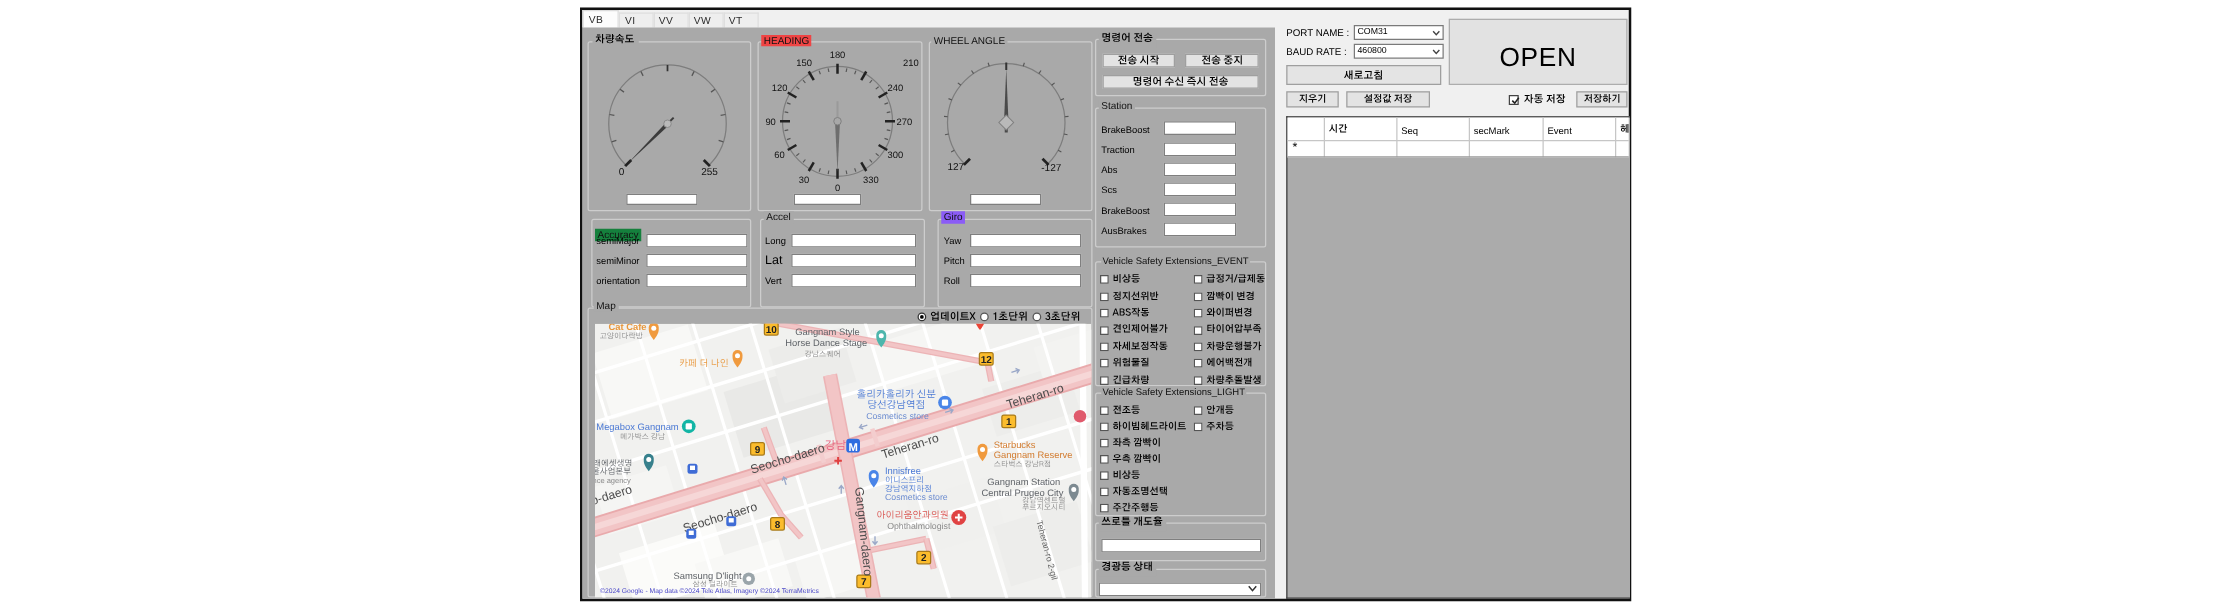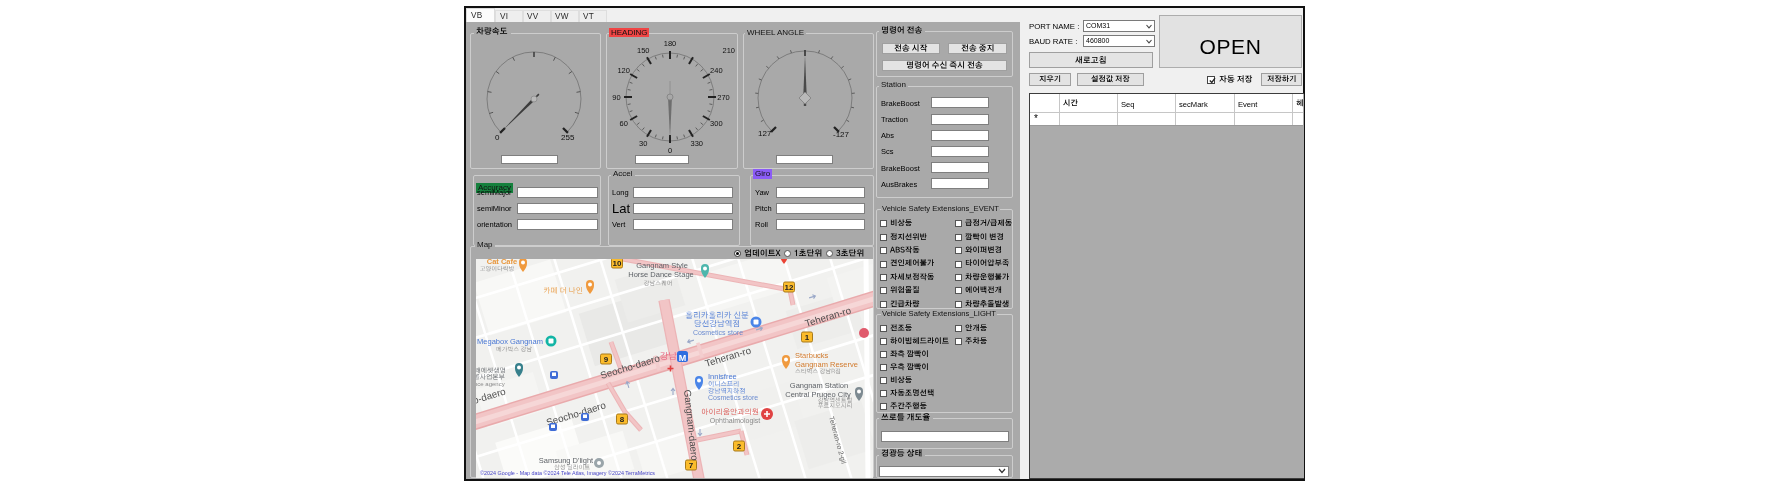--- a/index.html
+++ b/index.html
@@ -313,21 +313,21 @@
     <div style="position:absolute;left:750px;top:175px;width:124px;height:71px;border:1px solid #cdcdcd;border-radius:2px;"></div>
     <div style="position:absolute;left:755px;top:169px;font-size:8px;line-height:9.6px;color:#111;white-space:nowrap;background:#8b5cf6;padding:0 2px;margin-left:-2px;">Giro</div>
     <div style="position:absolute;left:477px;top:188.0px;font-size:7.5px;line-height:9.0px;color:#000;white-space:nowrap;">semiMajor</div>
     <div style="position:absolute;left:517px;top:186.5px;width:81px;height:11px;background:#fff;border:1px solid #7f7f7f;"></div>
     <div style="position:absolute;left:477px;top:204.0px;font-size:7.5px;line-height:9.0px;color:#000;white-space:nowrap;">semiMinor</div>
     <div style="position:absolute;left:517px;top:202.5px;width:81px;height:11px;background:#fff;border:1px solid #7f7f7f;"></div>
     <div style="position:absolute;left:477px;top:220.3px;font-size:7.5px;line-height:9.0px;color:#000;white-space:nowrap;">orientation</div>
     <div style="position:absolute;left:517px;top:218.8px;width:81px;height:11px;background:#fff;border:1px solid #7f7f7f;"></div>
     <div style="position:absolute;left:612px;top:188.0px;font-size:7.5px;line-height:9.0px;color:#000;white-space:nowrap;">Long</div>
     <div style="position:absolute;left:633px;top:186.5px;width:100px;height:11px;background:#fff;border:1px solid #7f7f7f;"></div>
-    <div style="position:absolute;left:612px;top:204.0px;font-size:13px;line-height:9.0px;color:#000;white-space:nowrap;">Lat</div>
+    <div style="position:absolute;left:612px;top:204.0px;font-size:10px;line-height:9.0px;color:#000;white-space:nowrap;">Lat</div>
     <div style="position:absolute;left:633px;top:202.5px;width:100px;height:11px;background:#fff;border:1px solid #7f7f7f;"></div>
     <div style="position:absolute;left:612px;top:220.3px;font-size:7.5px;line-height:9.0px;color:#000;white-space:nowrap;">Vert</div>
     <div style="position:absolute;left:633px;top:218.8px;width:100px;height:11px;background:#fff;border:1px solid #7f7f7f;"></div>
     <div style="position:absolute;left:755px;top:188.0px;font-size:7.5px;line-height:9.0px;color:#000;white-space:nowrap;">Yaw</div>
     <div style="position:absolute;left:776px;top:186.5px;width:89px;height:11px;background:#fff;border:1px solid #7f7f7f;"></div>
     <div style="position:absolute;left:755px;top:204.0px;font-size:7.5px;line-height:9.0px;color:#000;white-space:nowrap;">Pitch</div>
     <div style="position:absolute;left:776px;top:202.5px;width:89px;height:11px;background:#fff;border:1px solid #7f7f7f;"></div>
     <div style="position:absolute;left:755px;top:220.3px;font-size:7.5px;line-height:9.0px;color:#000;white-space:nowrap;">Roll</div>
     <div style="position:absolute;left:776px;top:218.8px;width:89px;height:11px;background:#fff;border:1px solid #7f7f7f;"></div>
     <div style="position:absolute;left:470px;top:246px;width:404px;height:232px;border:1px solid #cdcdcd;border-radius:2px;"></div>

